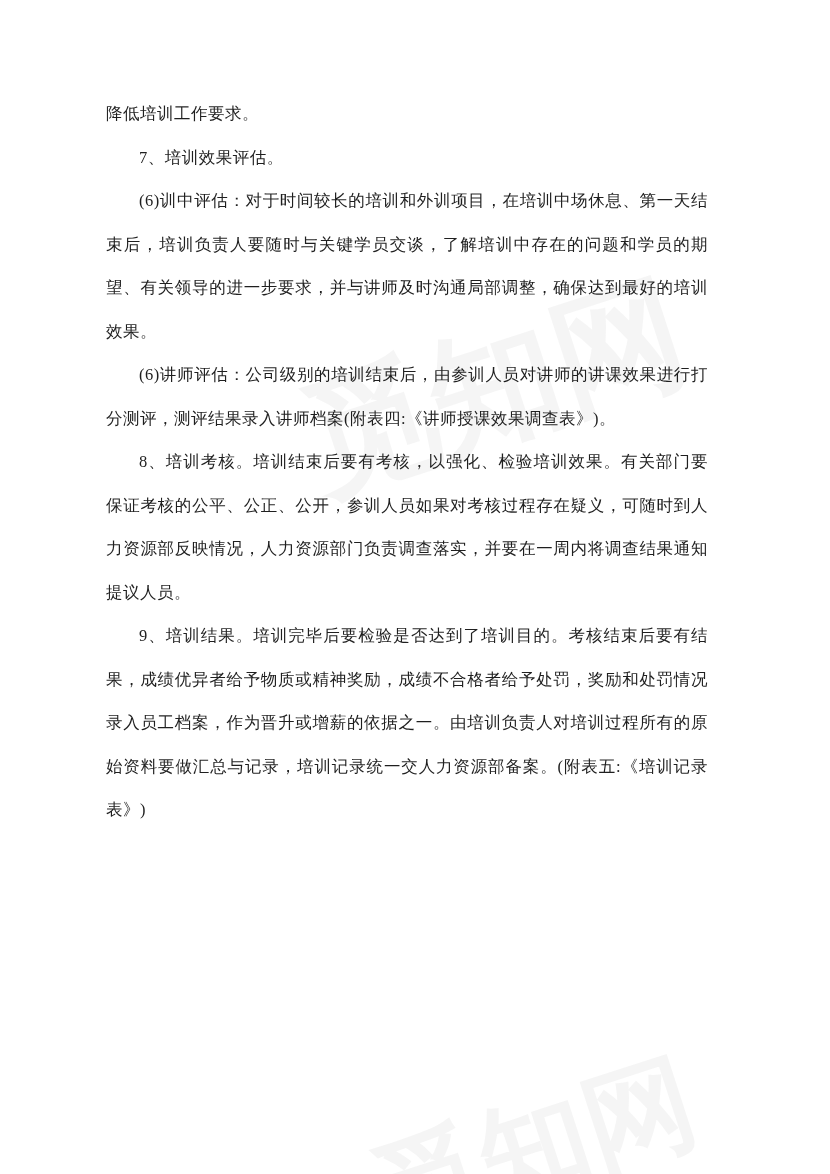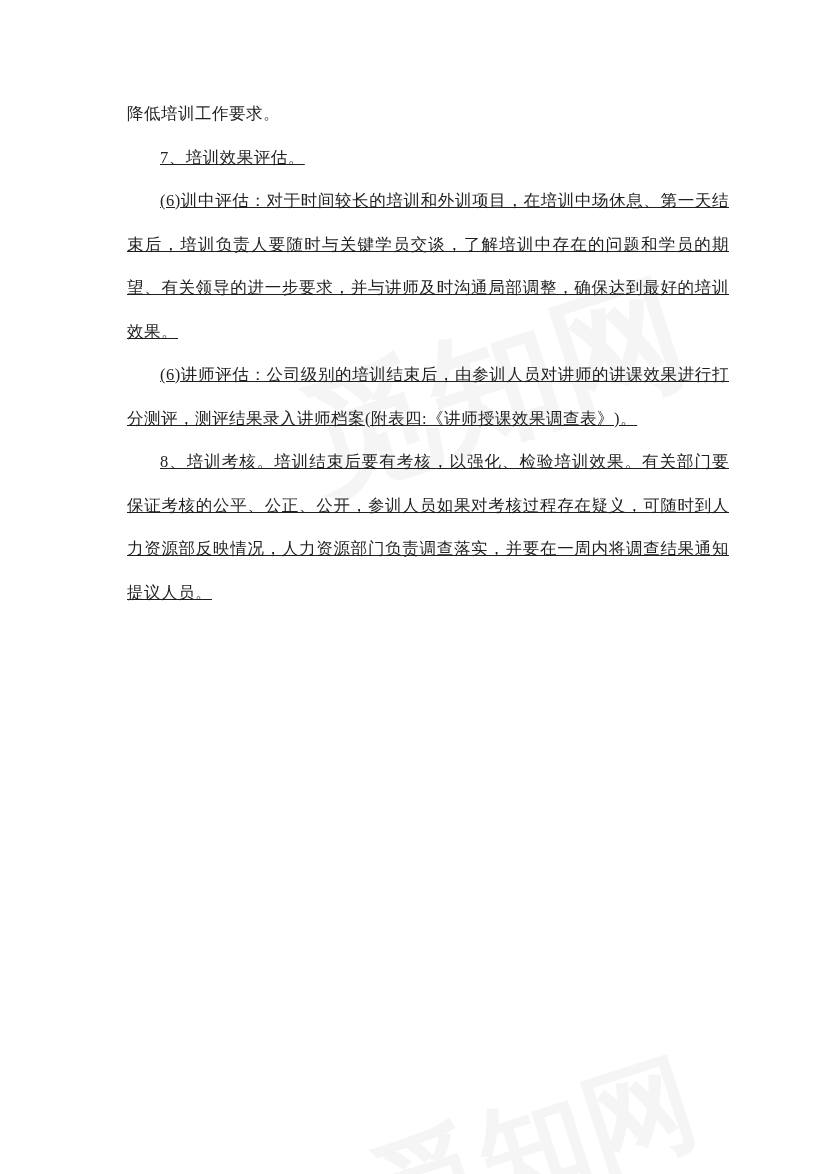--- a/index.html
+++ b/index.html
@@ -13,35 +13,34 @@
     height: 1174px;
     margin: 0 auto;
     background: #ffffff;
     overflow: hidden;
     font-family: "Liberation Serif", "DejaVu Serif", serif;
     color: #1f1f1f;
   }
   .content {
     position: absolute;
     top: 92px;
-    left: 127px;
+    left: 106px;
     width: 602px;
   }
   .para {
     margin: 0;
     font-size: 16.5px;
     line-height: 43.5px;
     text-align: justify;
     text-justify: inter-ideograph;
     word-break: break-all;
     letter-spacing: 0.5px;
   }
   .para.indent {
     text-indent: 2em;
-    text-decoration: underline;
   }
   
   .watermark {
     position: absolute;
     font-family: "DejaVu Sans", sans-serif;
     font-weight: bold;
     color: rgba(120, 120, 120, 0.07);
     pointer-events: none;
     user-select: none;
     white-space: nowrap;
@@ -66,15 +65,16 @@
   <div class="watermark wm-center">觅知网</div>
 
   <div class="watermark wm-bottom">觅知网</div>
 
   <div class="content">
     <p class="para">降低培训工作要求。</p>
     <p class="para indent">7、培训效果评估。</p>
     <p class="para indent">(6)训中评估：对于时间较长的培训和外训项目，在培训中场休息、第一天结束后，培训负责人要随时与关键学员交谈，了解培训中存在的问题和学员的期望、有关领导的进一步要求，并与讲师及时沟通局部调整，确保达到最好的培训效果。</p>
     <p class="para indent">(6)讲师评估：公司级别的培训结束后，由参训人员对讲师的讲课效果进行打分测评，测评结果录入讲师档案(附表四:《讲师授课效果调查表》)。</p>
     <p class="para indent">8、培训考核。培训结束后要有考核，以强化、检验培训效果。有关部门要保证考核的公平、公正、公开，参训人员如果对考核过程存在疑义，可随时到人力资源部反映情况，人力资源部门负责调查落实，并要在一周内将调查结果通知提议人员。</p>
+    <p class="para indent">9、培训结果。培训完毕后要检验是否达到了培训目的。考核结束后要有结果，成绩优异者给予物质或精神奖励，成绩不合格者给予处罚，奖励和处罚情况录入员工档案，作为晋升或增薪的依据之一。由培训负责人对培训过程所有的原始资料要做汇总与记录，培训记录统一交人力资源部备案。(附表五:《培训记录表》)</p>
   </div>
 
 </div>
 
 </body></html>

